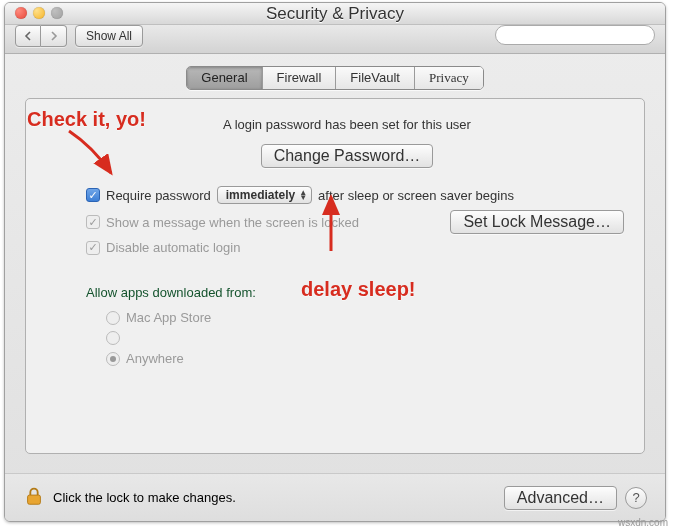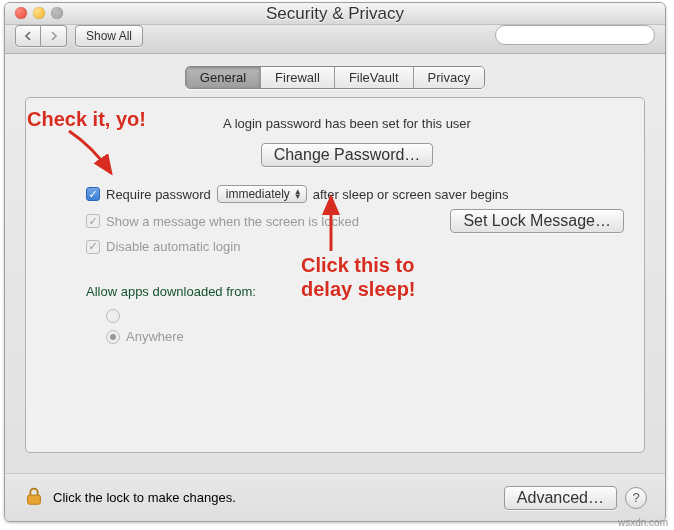--- a/index.html
+++ b/index.html
@@ -78,21 +78,21 @@
     .search svg { width: 12px; height: 12px; opacity: 0.6; }
     .search input { border: none; outline: none; flex: 1; font-size: 12px; background: transparent; }
     .tabbar { display: flex; justify-content: center; margin-top: 12px; }
     .tabseg { display: flex; border: 1px solid #8a8a8a; border-radius: 5px; overflow: hidden; box-shadow: 0 1px 0 rgba(255,255,255,0.7); }
     .tab {
       padding: 3px 14px; font-size: 13px;
       background: linear-gradient(#fafafa, #e6e6e6);
       border-right: 1px solid #9a9a9a;
       color: #333;
     }
-    .tab:last-child { border-right: none; }
+    .tab:last-child { border-right: none; font-family: Liberation Serif, serif; }
     .tab.active { background: linear-gradient(#b8b8b8, #9e9e9e); color: #222; box-shadow: inset 0 1px 3px rgba(0,0,0,0.3); }
     .panel {
       margin: 8px 20px 0 20px;
       background: #f0f0f0;
       border: 1px solid #b0b0b0;
       border-radius: 5px;
       padding: 18px 20px;
       position: relative;
       height: 356px;
     }
@@ -101,21 +101,21 @@
     .mac-btn {
       background: linear-gradient(#fdfdfd, #e2e2e2);
       border: 1px solid #9a9a9a; border-radius: 4px;
       padding: 2px 12px; font-size: 16px; color: #333;
       box-shadow: 0 1px 0 rgba(255,255,255,0.6);
     }
     .select {
       background: linear-gradient(#fdfdfd, #e2e2e2);
       border: 1px solid #9a9a9a; border-radius: 4px;
       padding: 1px 4px 1px 8px; font-size: 12px;
-      display: inline-flex; align-items: center; gap: 4px;
+      display: inline-flex; align-items: center; gap: 4px; font-weight: bold;
     }
     .select .arrows { display:flex; flex-direction:column; line-height:5px; font-size:8px; color:#444; }
     .chk { width: 14px; height: 14px; border: 1px solid #888; border-radius: 3px; background: #fff; display: inline-flex; align-items: center; justify-content: center; font-size: 11px; flex-shrink: 0; }
     .chk.checked { background: linear-gradient(#6fa5e8,#3d7fd6); border-color:#2b64b5; color:#fff; }
     .chk.gray { background: #eee; color: #999; border-color:#bbb; }
     .disabled { color: #9a9a9a; }
     .section-label { color: #14532d; margin: 30px 0 10px 40px; }
     .radio-group { margin-left: 60px; }
     .radio-row { display: flex; align-items: center; gap: 6px; margin-bottom: 6px; color: #9a9a9a; }
     .radio { width: 14px; height: 14px; border-radius: 50%; border: 1px solid #bbb; background: #eee; display:inline-flex; align-items:center; justify-content:center; flex-shrink:0;}
@@ -215,20 +215,24 @@
     <div class="row indent disabled">
       <span class="chk gray">✓</span>
       <span>Disable automatic login</span>
     </div>
 
     <div class="section-label">Allow apps downloaded from:</div>
 
     <div class="radio-group">
       <div class="radio-row">
         <span class="radio"></span>
+        <span>Mac App Store</span>
+      </div>
+      <div class="radio-row">
+        <span class="radio"></span>
       </div>
       <div class="radio-row">
         <span class="radio selected"></span>
         <span>Anywhere</span>
       </div>
     </div>
   </div>
 
   <div class="footer">
     <span class="lock-icon">
@@ -240,21 +244,21 @@
     <span>Click the lock to make changes.</span>
     <div class="spacer"></div>
     <button class="mac-btn"><span>Advanced…</span></button>
     <div class="help-btn">
         <span>?</span>
       </div>
   </div>
 
   <div class="anno anno1">Check it, yo!</div>
   <div class="anno anno2">
-    <span>Click this to</span><br>
+    <br>
     <span>delay sleep!</span>
   </div>
 
   <svg class="arrow-svg" style="left:60px; top:124px;" width="60" height="56">
     <defs>
         <marker id="ah1" markerWidth="8" markerHeight="8" refX="6" refY="3" orient="auto">
           <path d="M0,0 L7,3 L0,6 Z" fill="#d72c1f"></path>
         </marker>
       </defs>
     <path d="M4,4 Q28,20 46,46" stroke="#d72c1f" stroke-width="3" fill="none" marker-end="url(#ah1)"></path>

